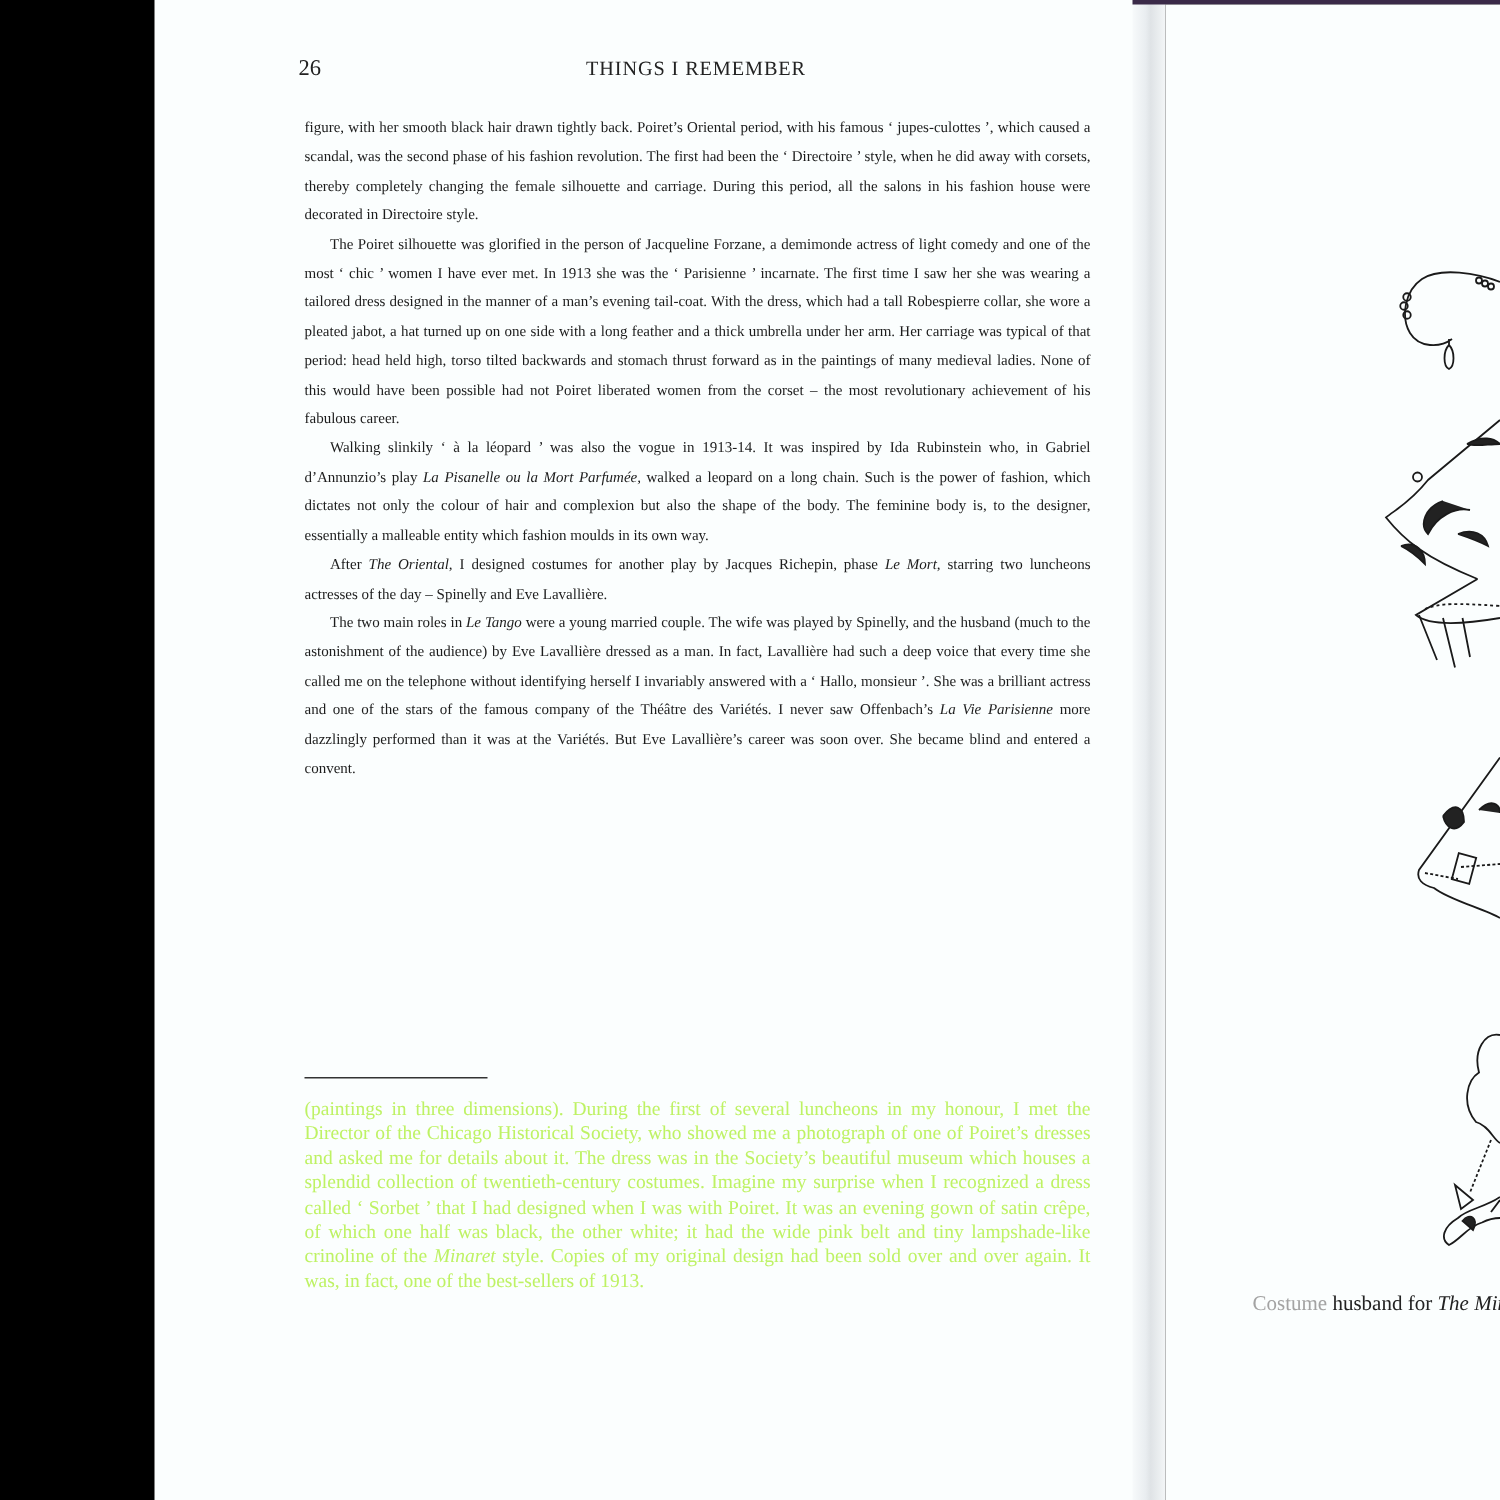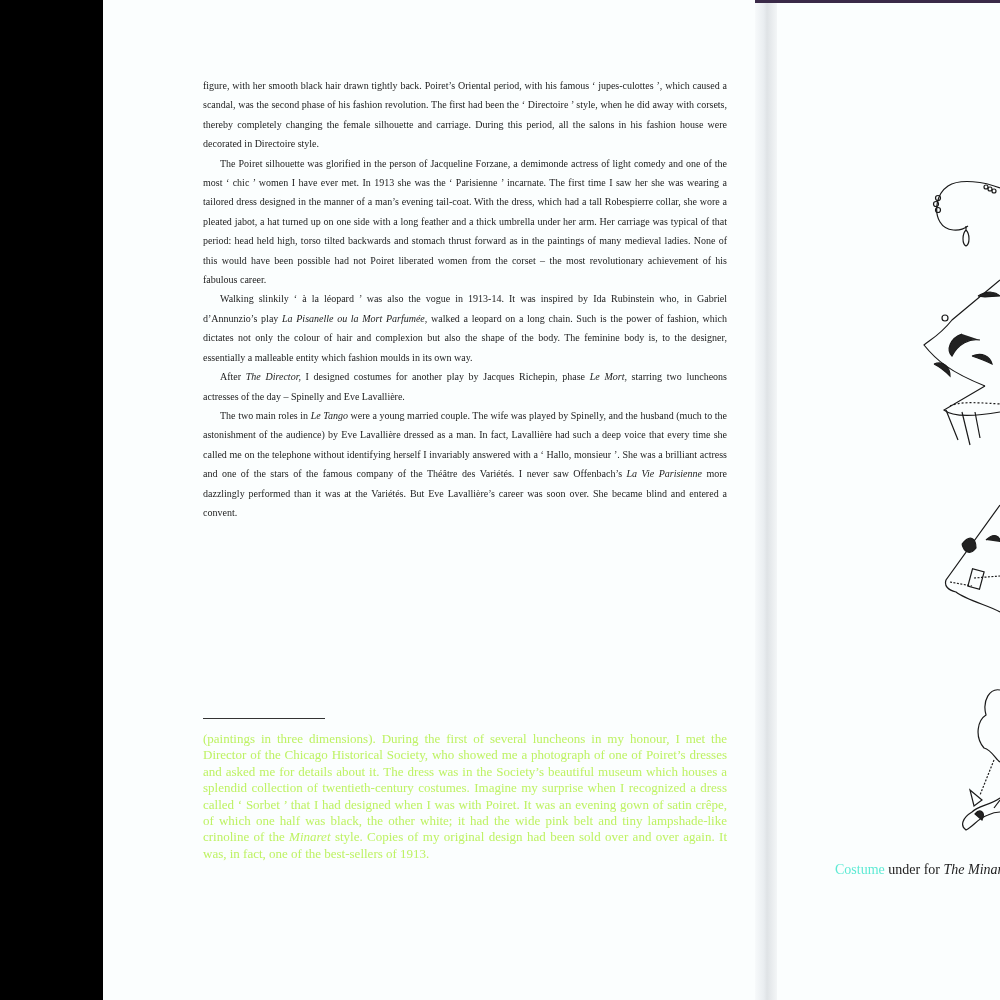--- a/index.html
+++ b/index.html
@@ -42,37 +42,41 @@
     position: absolute; left: 203px; top: 731px; width: 524px;
     font-family: "Liberation Serif", serif; font-size: 13px; line-height: 16.4px;
     color: #bef264; text-align: justify;
   }
   i { font-style: italic; }
   .illustration { position: absolute; left: 777px; top: 3px; width: 223px; height: 860px; }
   .caption {
     position: absolute; left: 835px; top: 862px; width: 200px; white-space: nowrap;
     font-family: "Liberation Serif", serif; font-size: 14px; color: #222;
   }
-  .caption .faded { color: #5eead4; }
+  .caption .faded { color: #a3a3a3; }
 </style>
 </head>
 <body>
 
 <div class="scan">
   <div class="left-page"></div>
   <div class="gutter"></div>
   <div class="top-edge"></div>
   <div class="right-page"></div>
 
+  <div class="running-head">
+    <span class="folio">26</span>
+    <div class="running-title">THINGS I REMEMBER</div>
+  </div>
 
   <div class="body-text">
     <p class="first">figure, with her smooth black hair drawn tightly back. Poiret’s Oriental period, with his famous ‘ jupes-culottes ’, which caused a scandal, was the second phase of his fashion revolution. The first had been the ‘ Directoire ’ style, when he did away with corsets, thereby completely changing the female silhouette and carriage. During this period, all the salons in his fashion house were decorated in Directoire style.</p>
     <p class="indent">The Poiret silhouette was glorified in the person of Jacqueline Forzane, a demimonde actress of light comedy and one of the most ‘ chic ’ women I have ever met. In 1913 she was the ‘ Parisienne ’ incarnate. The first time I saw her she was wearing a tailored dress designed in the manner of a man’s evening tail-coat. With the dress, which had a tall Robespierre collar, she wore a pleated jabot, a hat turned up on one side with a long feather and a thick umbrella under her arm. Her carriage was typical of that period: head held high, torso tilted backwards and stomach thrust forward as in the paintings of many medieval ladies. None of this would have been possible had not Poiret liberated women from the corset – the most revolutionary achievement of his fabulous career.</p>
     <p class="indent"><span>Walking slinkily ‘ à la léopard ’ was also the vogue in 1913-14. It was inspired by Ida Rubinstein who, in Gabriel d’Annunzio’s play </span><i>La Pisanelle ou la Mort Parfumée,</i><span> walked a leopard on a long chain. Such is the power of fashion, which dictates not only the colour of hair and complexion but also the shape of the body. The feminine body is, to the designer, essentially a malleable entity which fashion moulds in its own way.</span></p>
-    <p class="indent"><span>After </span><i>The Director,</i><span> I designed costumes for another play by Jacques Richepin, phase </span><i>Le Mort,</i><span> starring two luncheons actresses of the day – Spinelly and Eve Lavallière.</span></p>
+    <p class="indent"><span>After </span><i>The Oriental,</i><span> I designed costumes for another play by Jacques Richepin, phase </span><i>Le Mort,</i><span> starring two luncheons actresses of the day – Spinelly and Eve Lavallière.</span></p>
     <p class="indent"><span>The two main roles in </span><i>Le Tango</i><span> were a young married couple. The wife was played by Spinelly, and the husband (much to the astonishment of the audience) by Eve Lavallière dressed as a man. In fact, Lavallière had such a deep voice that every time she called me on the telephone without identifying herself I invariably answered with a ‘ Hallo, monsieur ’. She was a brilliant actress and one of the stars of the famous company of the Théâtre des Variétés. I never saw Offenbach’s </span><i>La Vie Parisienne</i><span> more dazzlingly performed than it was at the Variétés. But Eve Lavallière’s career was soon over. She became blind and entered a convent.</span></p>
   </div>
 
   <div class="rule"></div>
 
   <div class="footnote"><span>(paintings in three dimensions). During the first of several luncheons in my honour, I met the Director of the Chicago Historical Society, who showed me a photograph of one of Poiret’s dresses and asked me for details about it. The dress was in the Society’s beautiful museum which houses a splendid collection of twentieth-century costumes. Imagine my surprise when I recognized a dress called ‘ Sorbet ’ that I had designed when I was with Poiret. It was an evening gown of satin crêpe, of which one half was black, the other white; it had the wide pink belt and tiny lampshade-like crinoline of the </span><i>Minaret</i><span> style. Copies of my original design had been sold over and over again. It was, in fact, one of the best-sellers of 1913.</span></div>
 
   <svg class="illustration" viewBox="777 3 223 860" xmlns="http://www.w3.org/2000/svg" fill="none" stroke="#1a1a1a" stroke-width="1.2">
 
     <path d="M1000 188 C 985 182, 960 178, 948 186 C 936 194, 934 212, 940 222 C 946 232, 960 232, 968 226"></path>
@@ -102,14 +106,14 @@
     <rect x="970" y="570" width="12" height="18" transform="rotate(15 976 579)"></rect>
 
     <path d="M1000 690 C 990 688, 982 700, 986 715 C 978 720, 974 736, 984 748 C 992 750, 996 760, 1000 762"></path>
     <path d="M994 760 L 986 780 L 980 795" stroke-dasharray="2 1.5"></path>
     <path d="M970 790 L 982 800 L 974 806 Z"></path>
     <path d="M1000 798 C 990 805, 978 806, 972 812 C 962 818, 960 826, 966 830 C 974 826, 978 818, 988 815 C 994 812, 1000 812, 1000 812"></path>
     <path d="M975 814 C 980 808, 986 812, 982 820 Z" fill="#222"></path>
     <path d="M994 808 L 1000 800"></path>
   </svg>
 
-  <div class="caption"><span class="faded">Costume</span><span> under for </span><i>The Minaret</i></div>
+  <div class="caption"><span class="faded">Costume</span><span> husband for </span><i>The Minaret</i></div>
 </div>
 
 </body></html>

